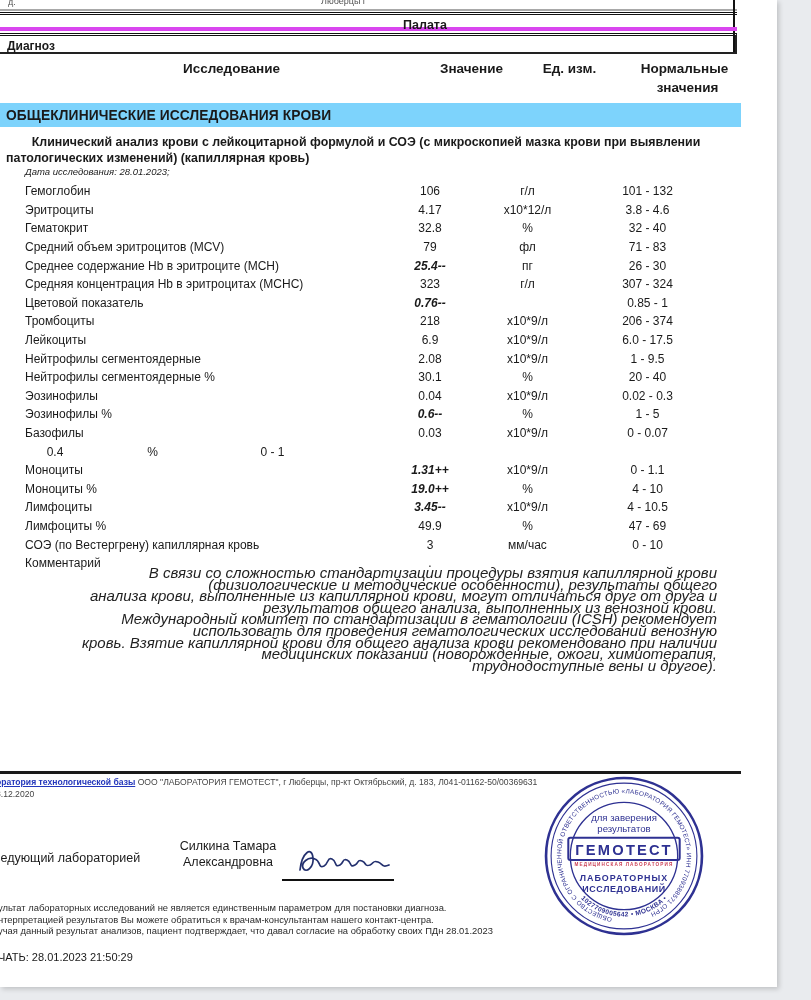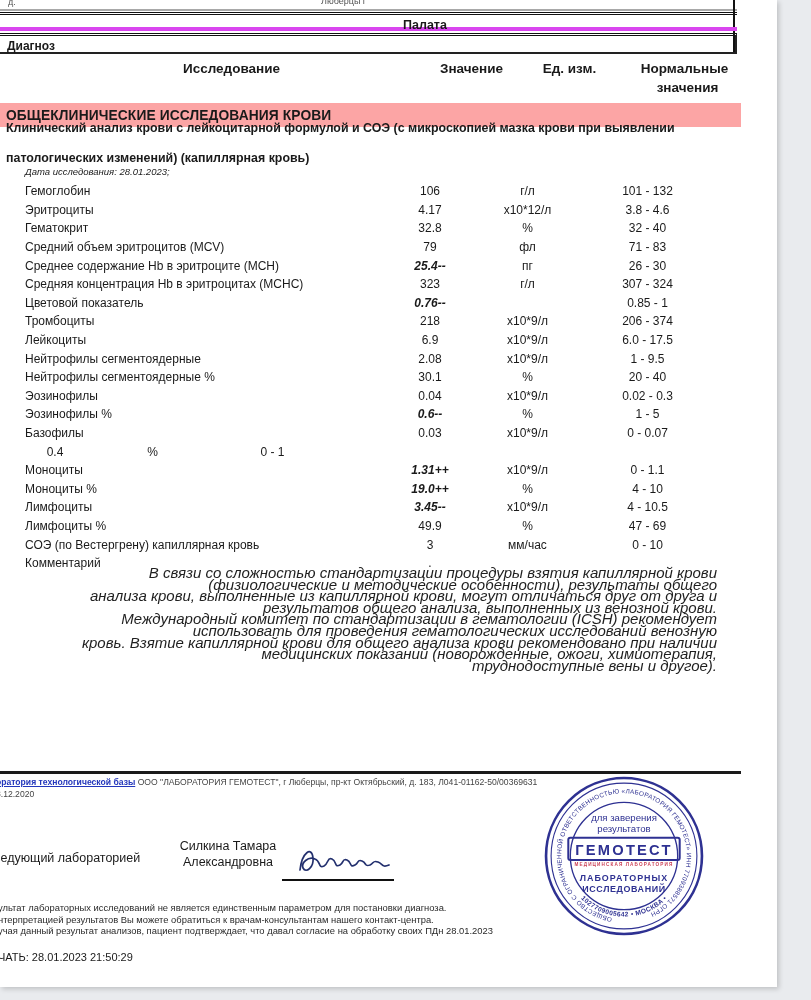--- a/index.html
+++ b/index.html
@@ -8,21 +8,21 @@
   .page { position:absolute; left:0; top:0; width:777px; height:987px; background:#fff; overflow:hidden; box-shadow:2px 2px 5px rgba(0,0,0,.18); }
   .abs { position:absolute; }
   .frag { color:#555; font-size:9px; }
   .topline { position:absolute; left:0; top:9px; width:737px; height:2px; background:#a8a8a8; }
   .vline { position:absolute; left:733px; top:0; width:2px; height:52px; background:#111; }
   .palata-row { position:absolute; left:0; top:12px; width:737px; height:19px; border-top:3px double #111; border-bottom:4px solid #d946ef; }
   .palata-label { position:absolute; left:403px; top:3px; font-weight:bold; font-size:12.5px; }
   .diag-box { position:absolute; left:-4px; top:33px; width:741px; height:21px; border:2px solid #222; border-top:3px double #111; }
   .diag-label { position:absolute; left:9px; top:3px; font-weight:bold; font-size:12px; }
   .hdr { position:absolute; font-weight:bold; font-size:13.5px; transform:translateX(-50%); white-space:nowrap;padding-left:35px; }
-  .section-band { position:absolute; left:0; top:103px; width:741px; height:24px; background:#fca5a5; }
+  .section-band { position:absolute; left:0; top:103px; width:741px; height:24px; background:#7dd3fc; }
   .section-title { position:absolute; left:6px; top:5px; font-weight:bold; font-size:13.8px; letter-spacing:.1px; }
   .test-title { position:absolute; left:6px; width:720px; font-weight:bold; font-size:12.4px; line-height:16px; }
   .study-date { position:absolute; left:25px; top:166px; font-style:italic; font-size:9.5px; color:#222; }
   .rows { position:absolute; left:0; top:182px; width:745px; }
   .row { display:flex; height:18.6px; align-items:center; font-size:12px; }
   .cell-name { width:375px; padding-left:25px; white-space:nowrap; overflow:hidden; }
   .cell-value { width:110px; text-align:center; }
   .cell-unit { width:85px; text-align:center; }
   .cell-range { width:155px; text-align:center; }
   .flag { font-weight:bold; font-style:italic; }
@@ -61,21 +61,21 @@
   <span class="hdr" style="left:214px; top:61px;">Исследование</span>
   <span class="hdr" style="left:454px; top:61px;text-align:center;">Значение</span>
   <span class="hdr" style="left:552px; top:61px;">Ед. изм.</span>
   <span class="hdr" style="left:667px; top:61px;">Нормальные</span>
   <span class="hdr" style="left:670px; top:80px;">значения</span>
 
   <div class="section-band">
     <span class="section-title">ОБЩЕКЛИНИЧЕСКИЕ ИССЛЕДОВАНИЯ КРОВИ</span>
   </div>
 
-  <div class="test-title" style="top:120px;">Клинический анализ крови с лейкоцитарной формулой и СОЭ (с микроскопией мазка крови при выявлении</div>
+  <div class="test-title" style="top:134px;text-align:center;">Клинический анализ крови с лейкоцитарной формулой и СОЭ (с микроскопией мазка крови при выявлении</div>
   <div class="test-title" style="top:150px;">патологических изменений) (капиллярная кровь)</div>
   <div class="study-date">Дата исследования: 28.01.2023;</div>
 
   <div class="rows">
       <div class="row">
         <span class="cell-name">Гемоглобин</span>
         <span class="cell-value">106</span>
         <span class="cell-unit">г/л</span>
         <span class="cell-range">101 - 132</span>
       </div>

